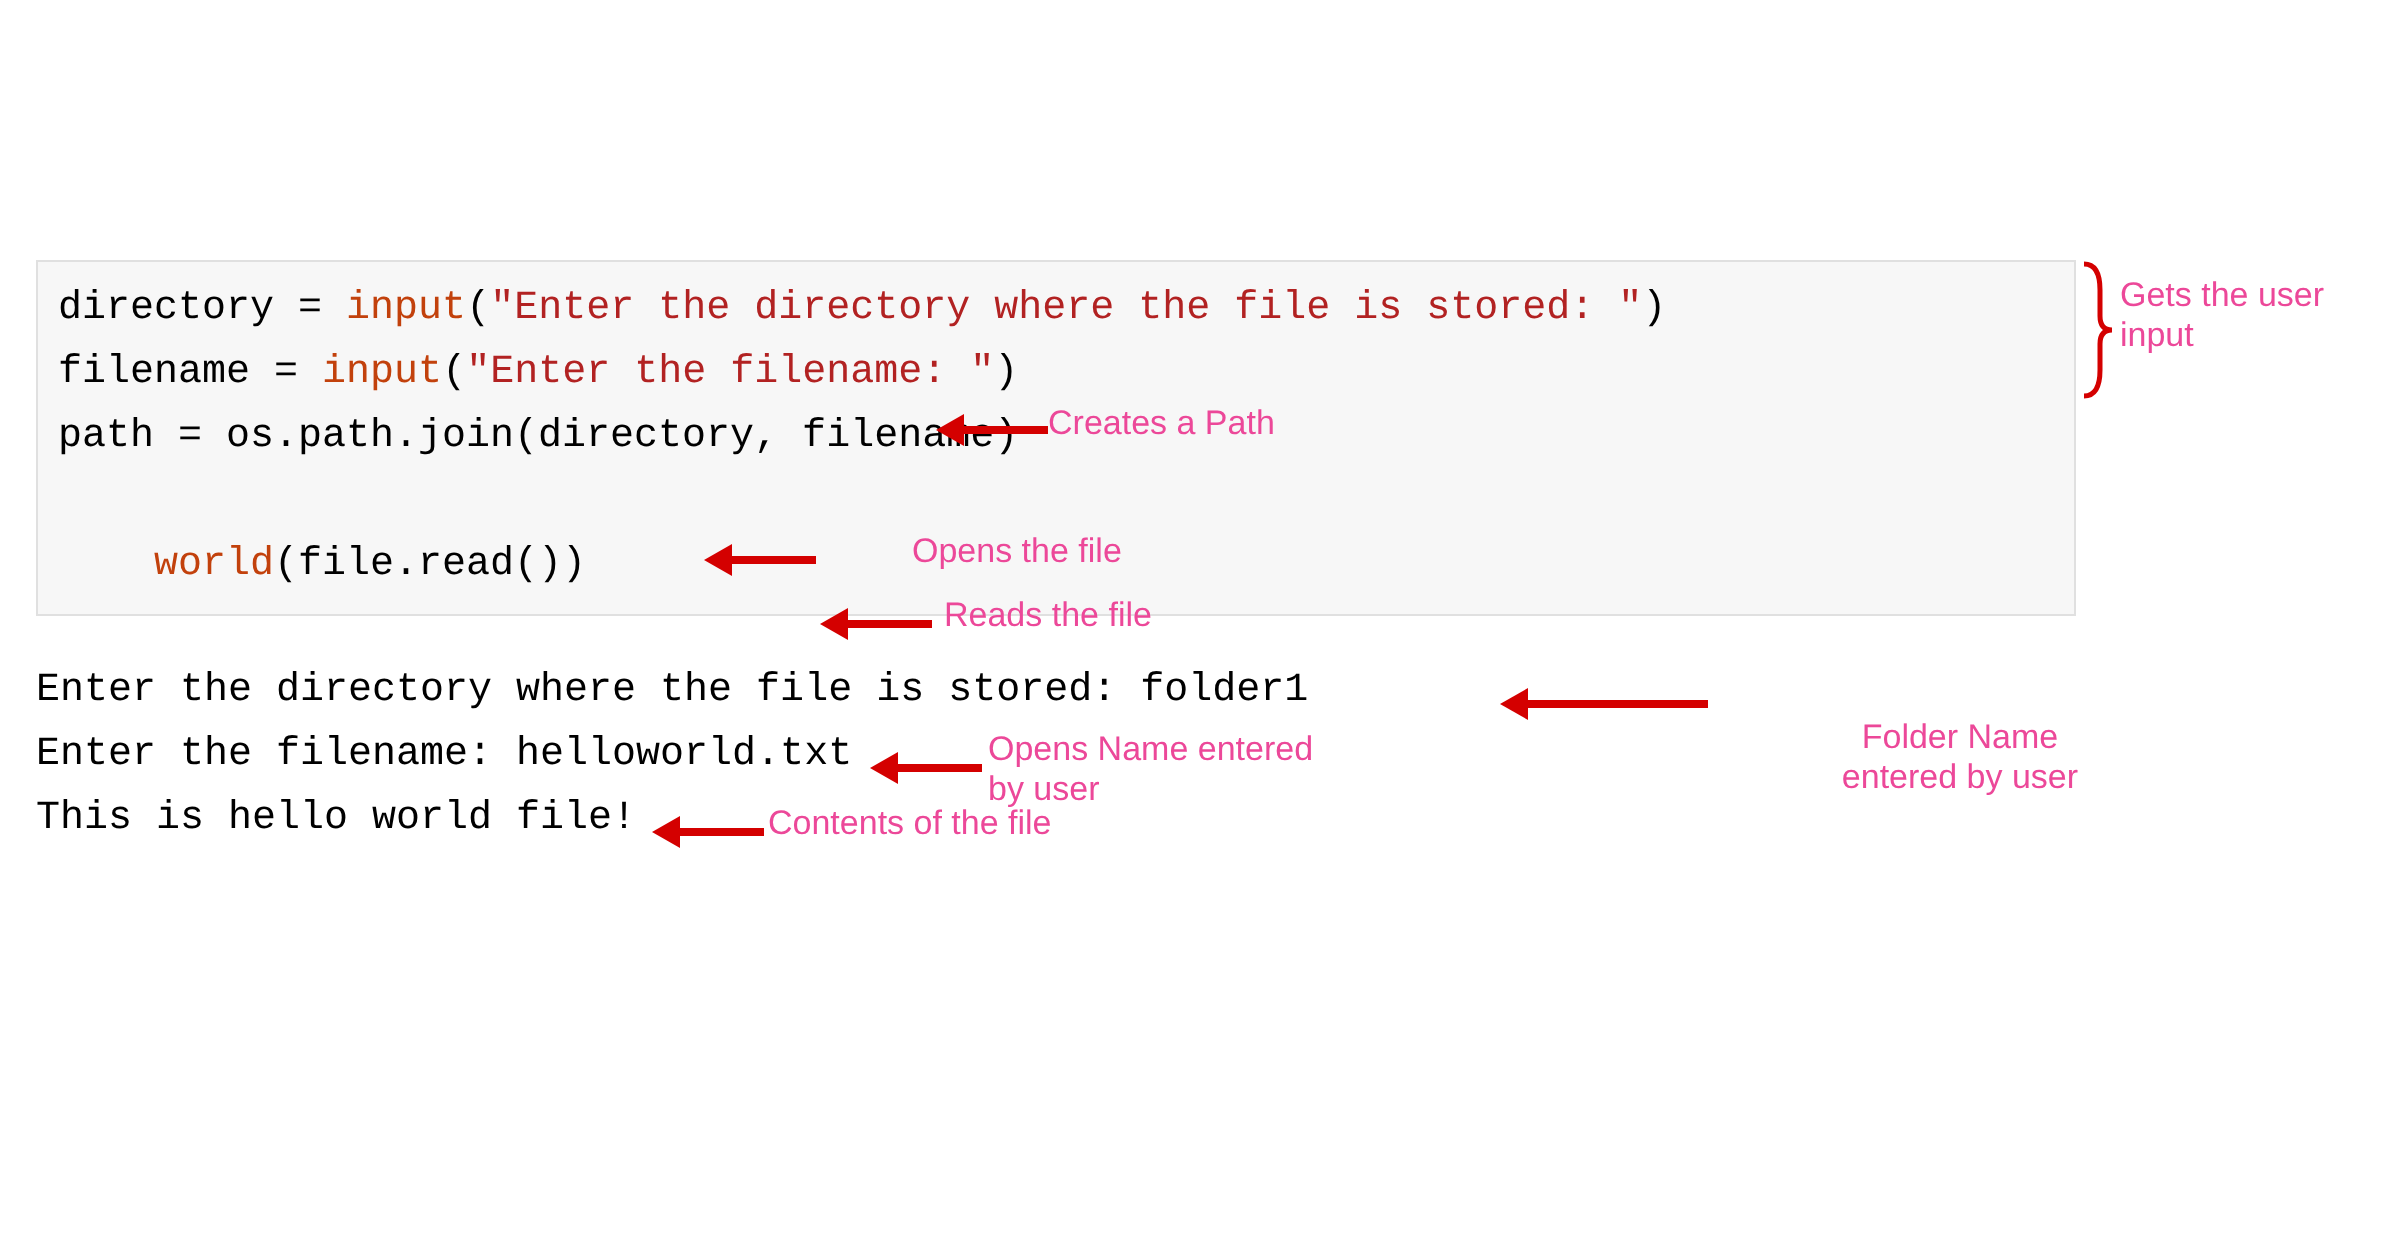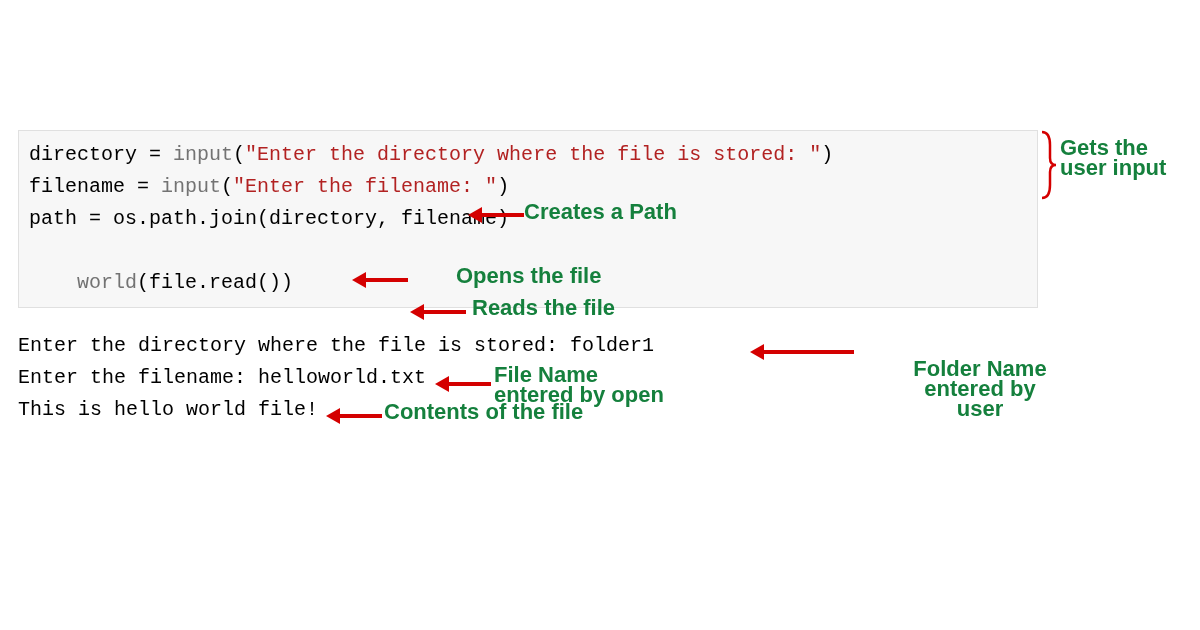--- a/index.html
+++ b/index.html
@@ -23,29 +23,29 @@
     }
     .output-block {
       position: absolute;
       left: 18px;
       top: 330px;
       font-size: 20px;
       line-height: 32px;
       font-family: Liberation Mono, monospace;
     }
     .kw { color: #008000; font-weight: bold; }
-    .fn { color: #737373; }
+    .fn { color: #c2410c; }
     .str { color: #b22222; }
     .plain { color: #000000; }
     .annotation {
       position: absolute;
-      color: #15803d;
+      color: #ec4899;
       font-family: Arial, sans-serif;
-      font-weight: bold;
-      font-size: 22px;
+      font-weight: normal;
+      font-size: 17px;
       line-height: 20px;
     }
     .brace {
       position: absolute;
       left: 1040px;
       top: 130px;
       height: 70px;
       width: 18px;
     }
     .brace svg path { stroke: #d40000; stroke-width: 2.5; fill: none; }
@@ -118,19 +118,19 @@
 <div class="arrow" style="left:750px; top:344px;">
   <div class="arrow-head"></div>
     <div class="arrow-line" style="width:90px;"></div>
 </div>
 <div class="annotation" style="left:900px; top:333px; width:160px; text-align:center;margin-top:26px;">Folder Name entered by user</div>
 
 <div class="arrow" style="left:435px; top:376px;">
   <div class="arrow-head"></div>
     <div class="arrow-line" style="width:42px;"></div>
 </div>
-<div class="annotation" style="left:494px; top:365px; width:170px;">File Name entered by open</div>
+<div class="annotation" style="left:494px; top:365px; width:170px;">Opens Name entered by user</div>
 
 <div class="arrow" style="left:326px; top:408px;">
   <div class="arrow-head"></div>
     <div class="arrow-line" style="width:42px;"></div>
 </div>
 <div class="annotation" style="left:384px; top:402px;">Contents of the file</div>
 
 </body></html>

